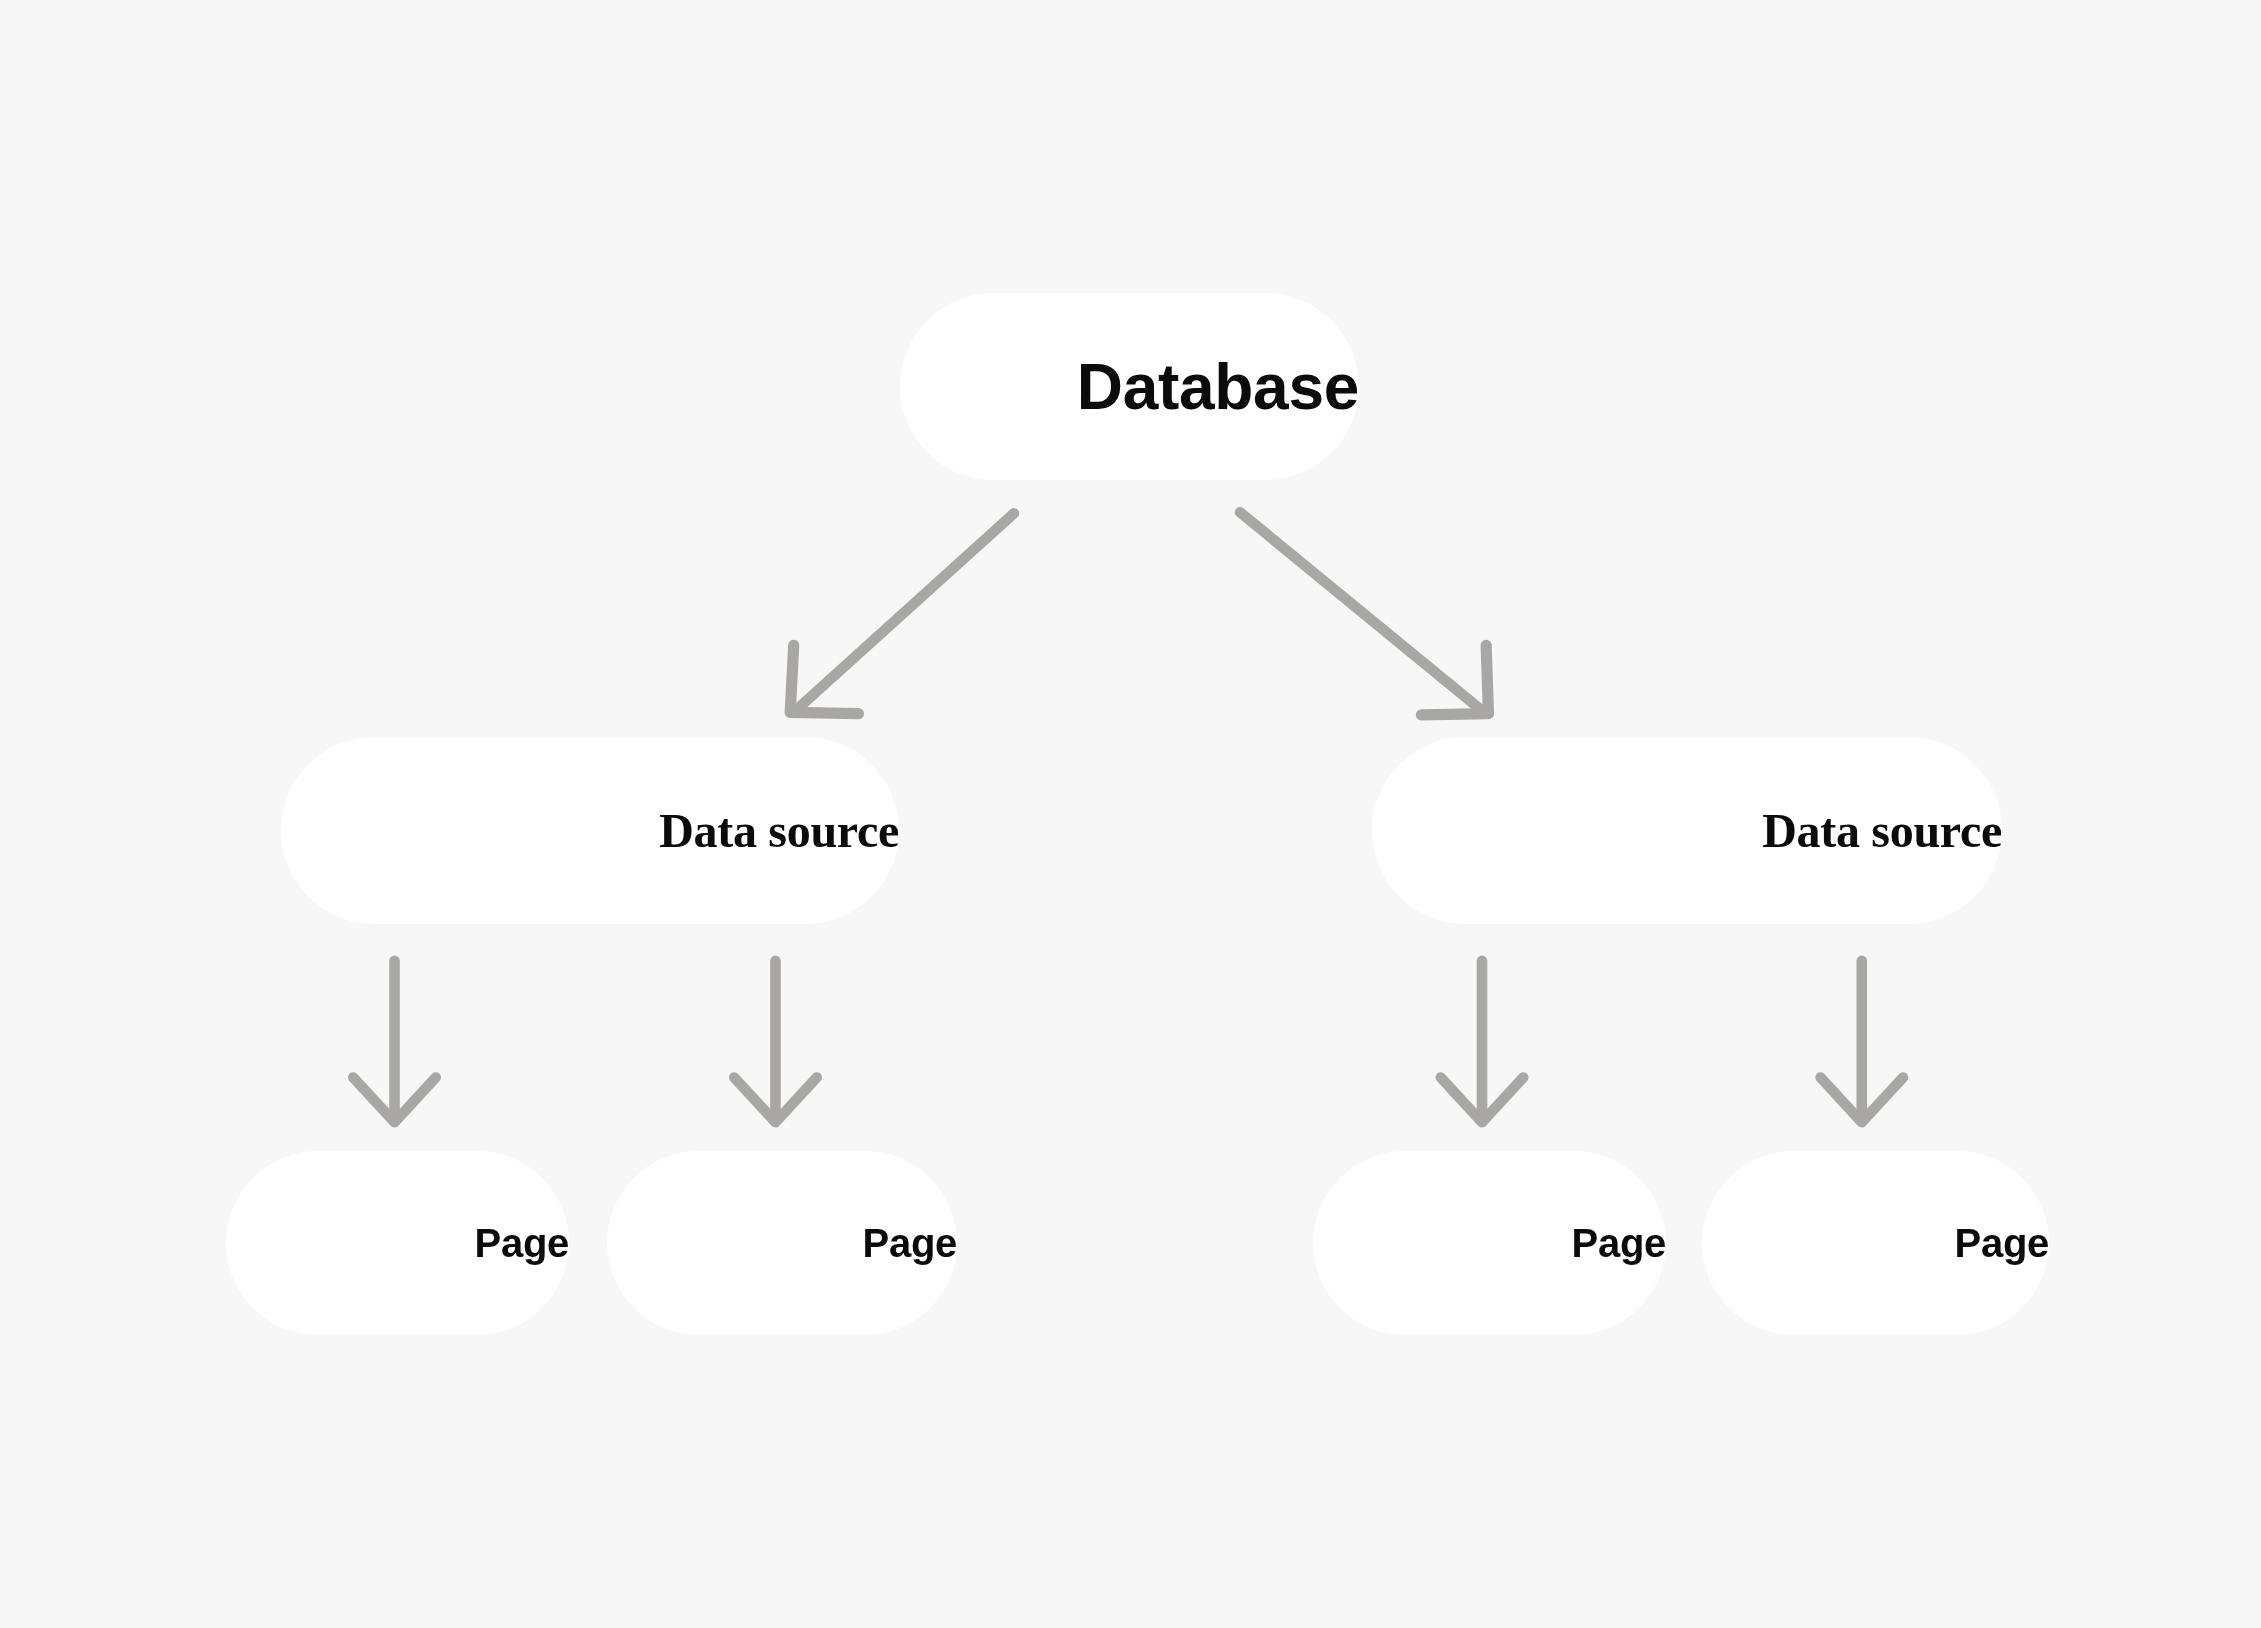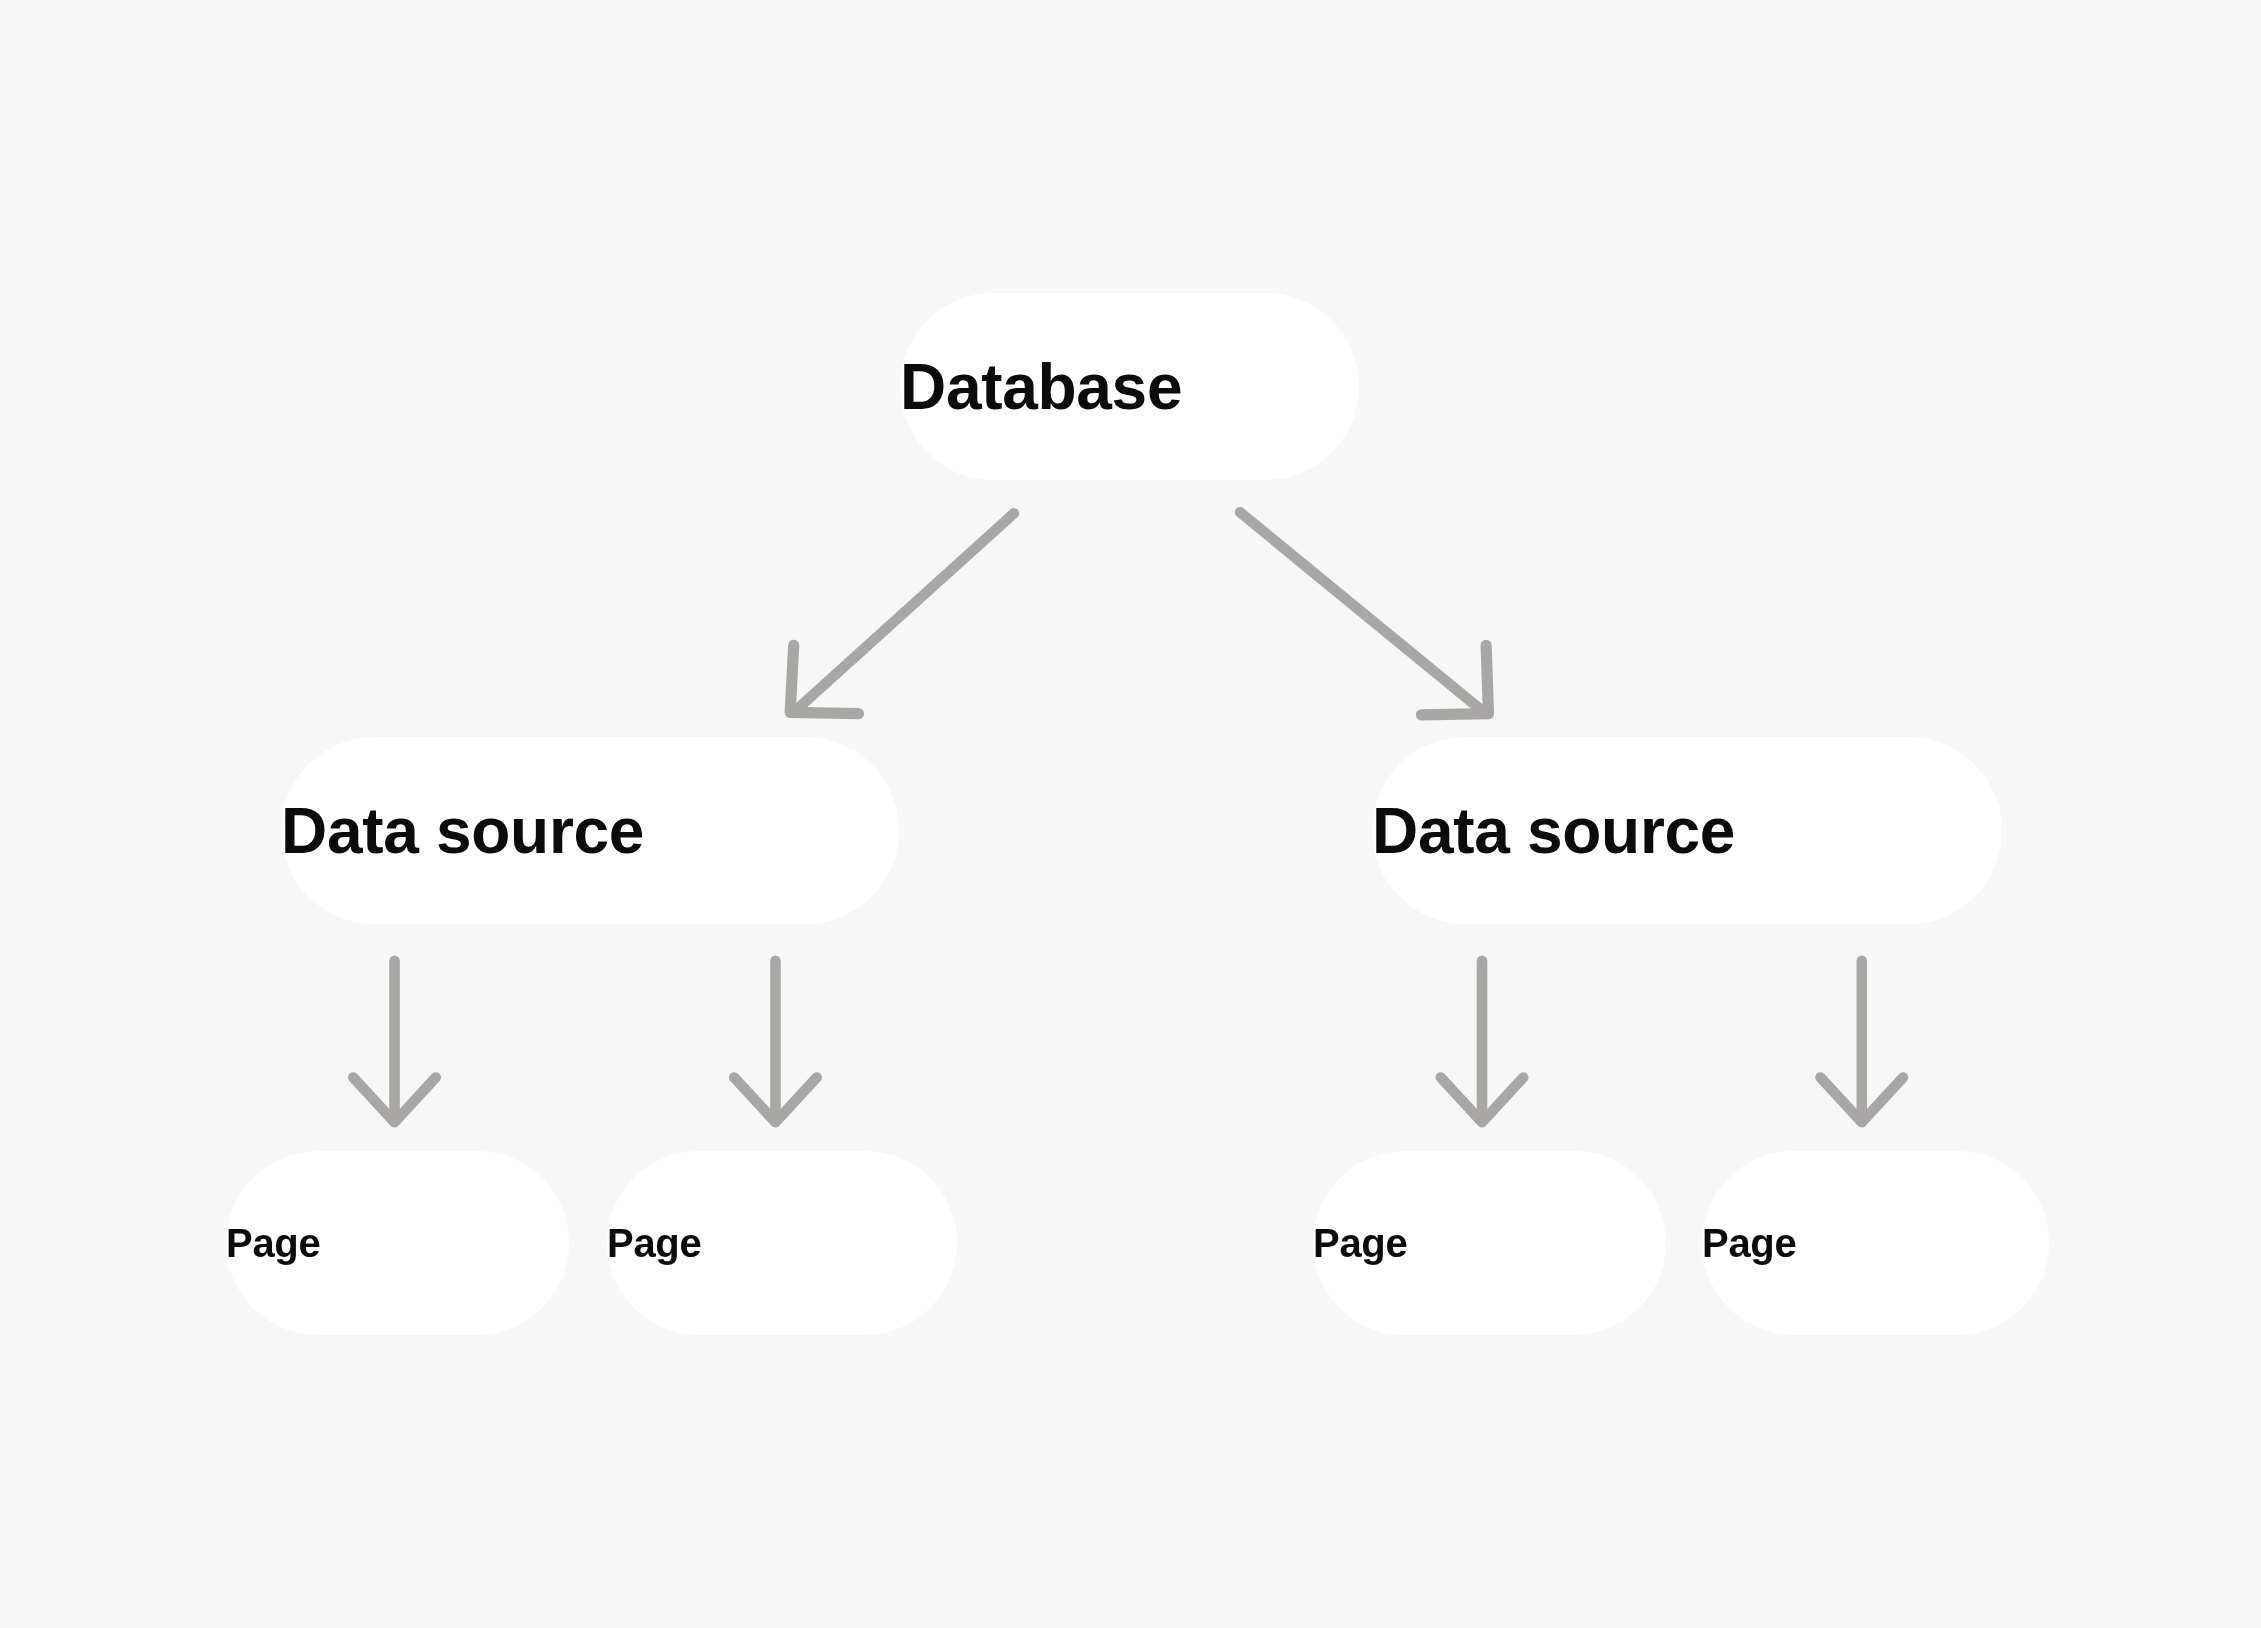--- a/index.html
+++ b/index.html
@@ -33,21 +33,21 @@
   }
 
   
   .node {
     position: absolute;
     box-sizing: border-box;
     background: #ffffff;
     border-radius: 588px;
     display: flex;
     align-items: center;
-    justify-content: flex-start;
+    justify-content: flex-end;
     color: #0b0b0b;
     font-weight: 700;
     letter-spacing: -0.3px;
     white-space: nowrap;
     user-select: none;
   }
 
   .node .node-label {
     display: block;
     line-height: 1;
@@ -59,21 +59,22 @@
     top: 293px;
     width: 459px;
     height: 187px;
     font-size: 64px;
   }
 
   
   .node-mid {
     top: 737px;
     height: 187px;
-    font-size: 64px;
+    font-size: 48px;
+    font-family: Liberation Serif, serif;
   }
   .node-mid-0 { left: 281px;  width: 618px; }
   .node-mid-1 { left: 1372px; width: 630px; }
 
   
   .node-leaf {
     top: 1151px;
     height: 184px;
     font-size: 40px;
   }

